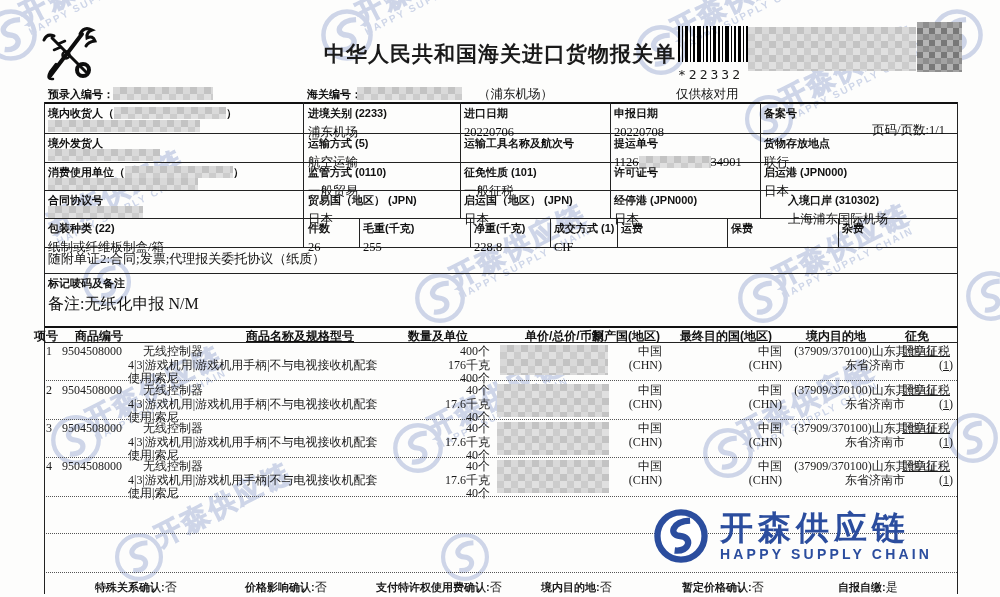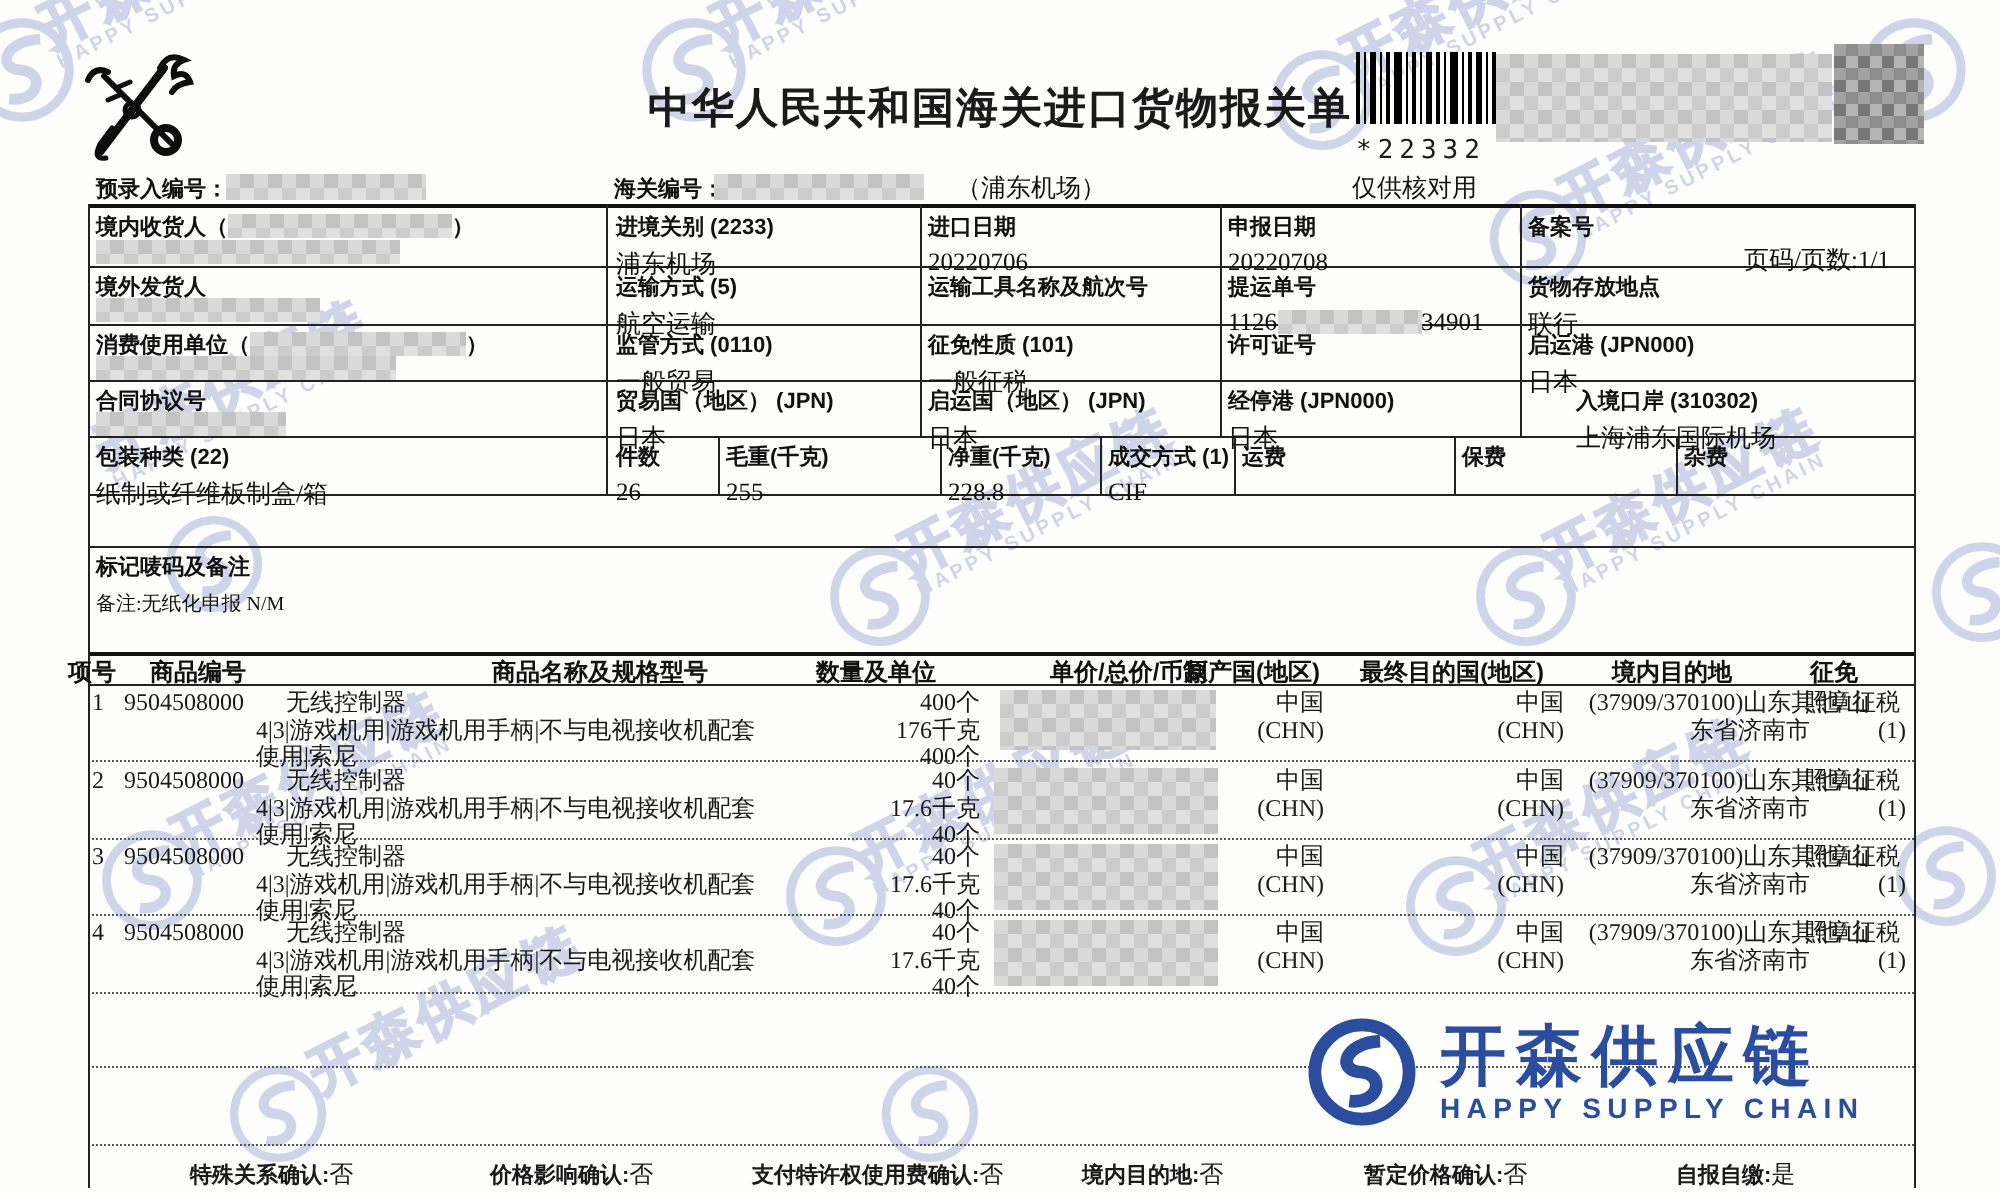--- a/index.html
+++ b/index.html
@@ -30,21 +30,21 @@
      background-size:14px 14px;}
   .mosaic.dark{background-image:conic-gradient(#8d8d8d 25%,#b5b5b5 0 50%,#787878 0 75%,#a3a3a3 0);
      background-size:12px 12px;background-color:#9a9a9a;}
   .blur-inline{display:inline-block;height:12px;vertical-align:-2px;
      background-color:#d6d6d6;
      background-image:conic-gradient(#c3c3c3 25%,#e0e0e0 0 50%,#cccccc 0 75%,#d9d9d9 0);
      background-size:14px 14px;}
   
   .g{position:absolute;z-index:2;font-size:12px;line-height:13.5px;white-space:nowrap;}
   .g-r{text-align:right;}
-  .g-c{text-align:center;}
+  .g-c{text-align:center;text-decoration:underline;}
   
   .logo{position:absolute;left:652px;top:507px;z-index:4;display:flex;align-items:center;color:#2b4d9e;}
   .logo svg{display:block;margin-right:10px;}
   .logo .cn{font:bold 33px "Liberation Sans",sans-serif;letter-spacing:5px;line-height:34px;display:block;}
   .logo .en{font:bold 14px "Liberation Sans",sans-serif;letter-spacing:3.2px;display:block;margin-top:1px;}
   .conf{position:absolute;top:579px;z-index:2;font:bold 11px "Liberation Sans",sans-serif;}
   .conf .v{font:12px "Liberation Serif",serif;font-weight:normal;}
 </style>
 </head>
 <body>
@@ -377,24 +377,25 @@
   <span class="lbl">运费</span>
 </div>
 <div class="cell" style="left:731px;top:221px;">
   <span class="lbl">保费</span>
 </div>
 <div class="cell" style="left:842px;top:221px;">
   <span class="lbl">杂费</span>
 </div>
 
 <div class="cell" style="left:48px;top:250px;">
+  <span class="val" style="font-size:13px;">随附单证2:合同;发票;代理报关委托协议（纸质）</span>
 </div>
 <div class="cell" style="left:48px;top:276px;">
   <span class="lbl">标记唛码及备注</span>
-  <span class="val" style="font-size:10px;">备注:无纸化申报 N/M</span>
+  <span class="val" style="font-size:16px;">备注:无纸化申报 N/M</span>
 </div>
 
 <div class="g lbl" style="left:34px;top:330px;">项号</div>
 <div class="g lbl" style="left:75px;top:330px;">商品编号</div>
 <div class="g lbl g-c" style="left:200px;top:330px;width:200px;">商品名称及规格型号</div>
 <div class="g lbl" style="left:408px;top:330px;">数量及单位</div>
 <div class="g lbl" style="left:525px;top:330px;">单价/总价/币制</div>
 <div class="g lbl" style="left:592px;top:330px;">原产国(地区)</div>
 <div class="g lbl" style="left:680px;top:330px;">最终目的国(地区)</div>
 <div class="g lbl" style="left:806px;top:330px;">境内目的地</div>

